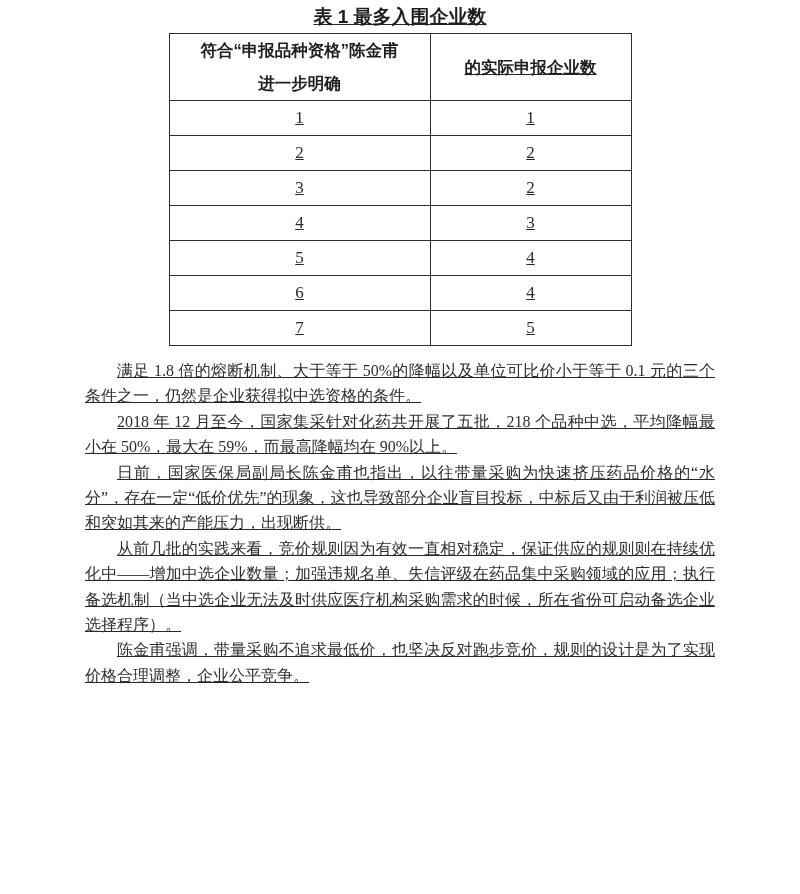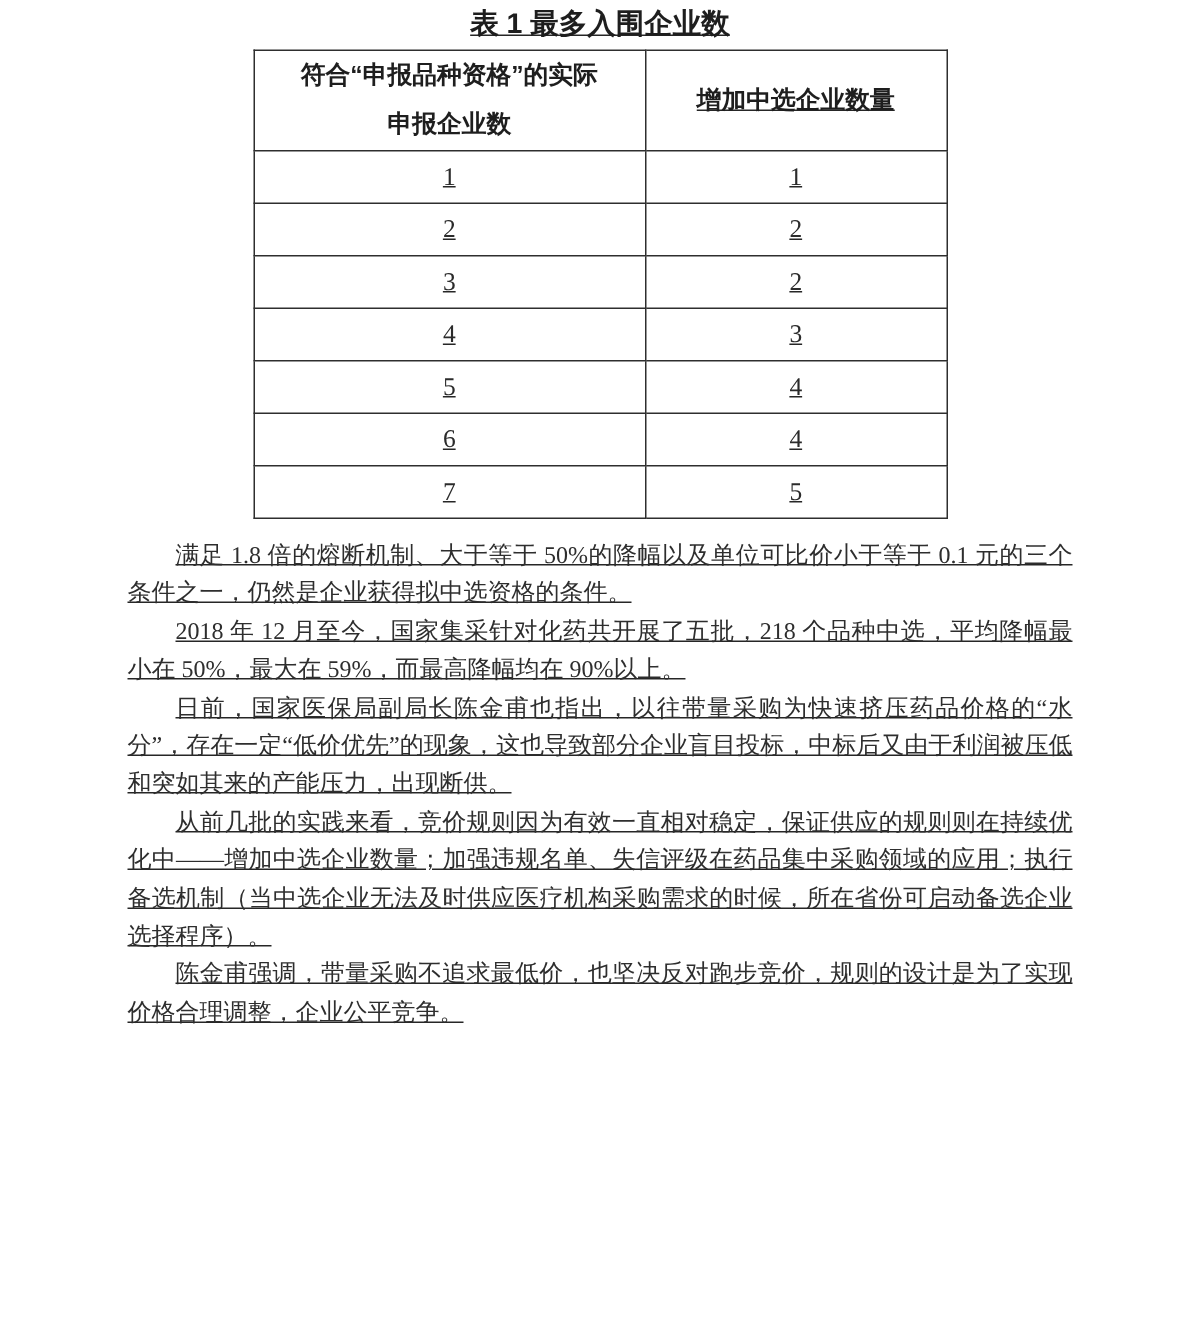--- a/index.html
+++ b/index.html
@@ -84,24 +84,24 @@
 <body>
 
 <div class="page">
 
   <h1 class="doc-title">表 1  最多入围企业数</h1>
 
   <table class="data-table">
     <thead>
       <tr>
         <th class="col-applicants">
-          <span class="th-inner">符合“申报品种资格”的实际申报企业数</span>
+          <span class="th-inner">符合“申报品种资格”陈金甫进一步明确</span>
         </th>
         <th class="col-max">
-          <span>增加中选企业数量</span>
+          <span>的实际申报企业数</span>
         </th>
       </tr>
     </thead>
     <tbody>
       <tr>
         <td>1</td>
         <td>1</td>
       </tr>
       <tr>
         <td>2</td>

